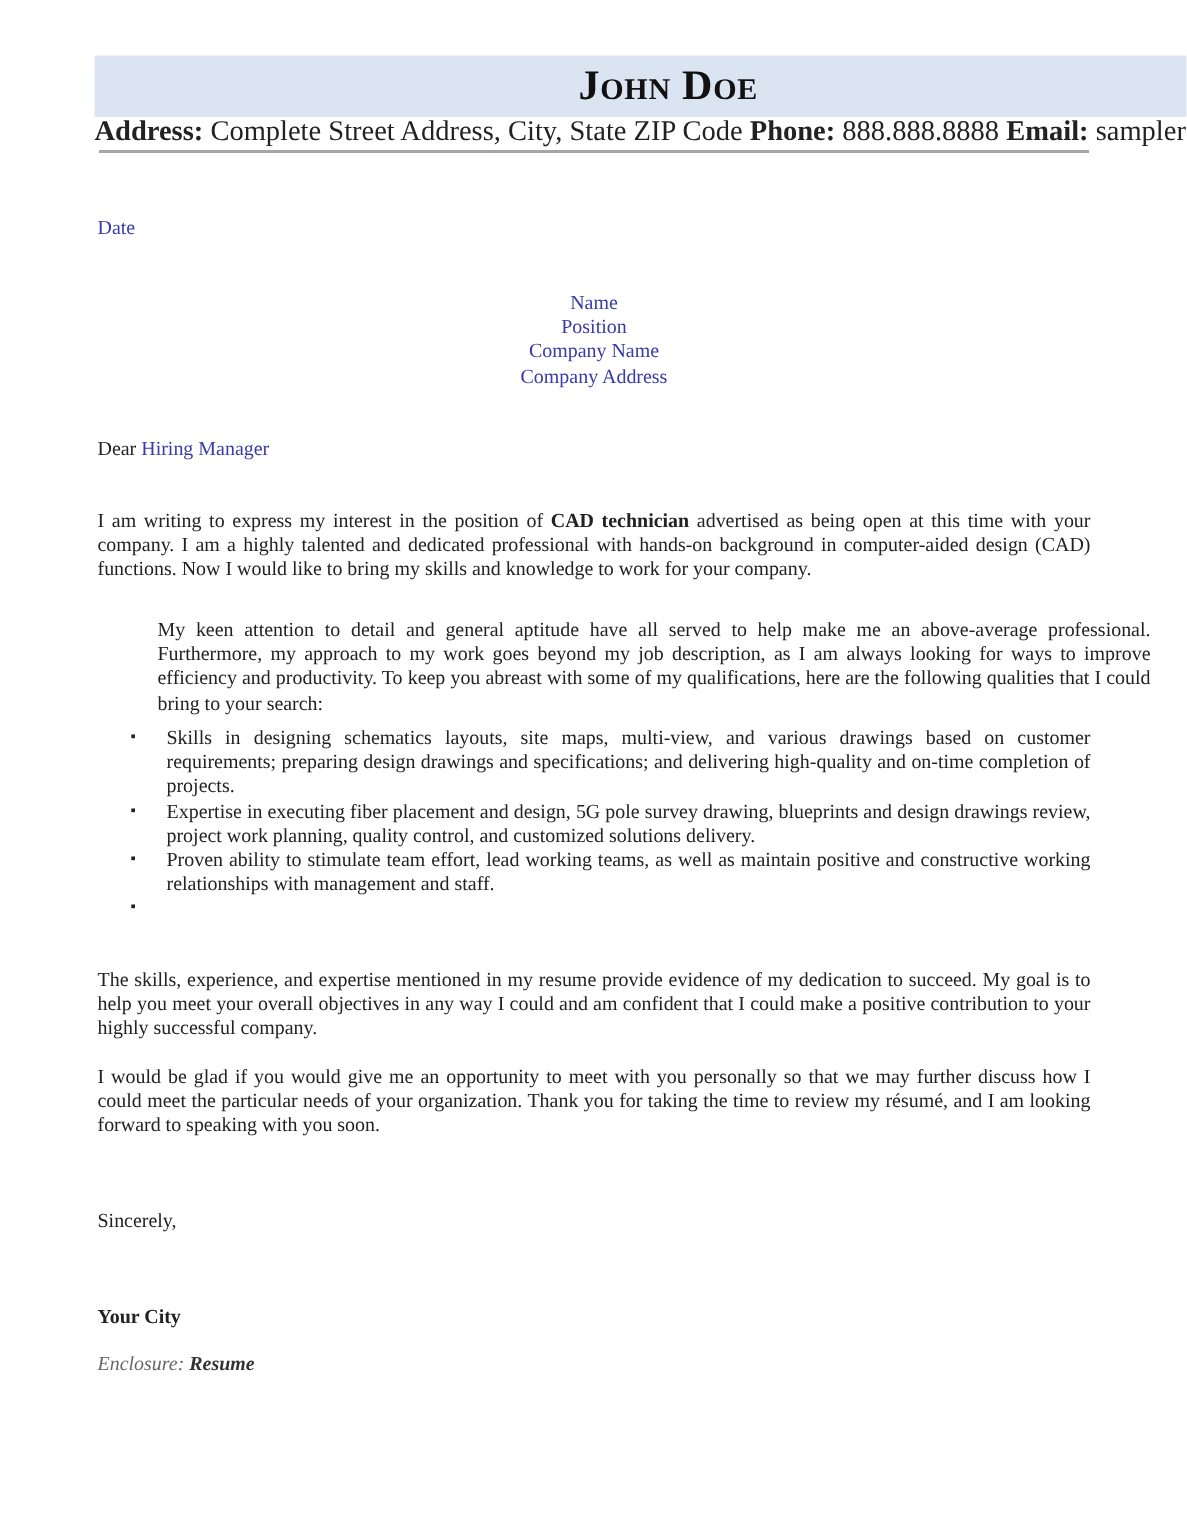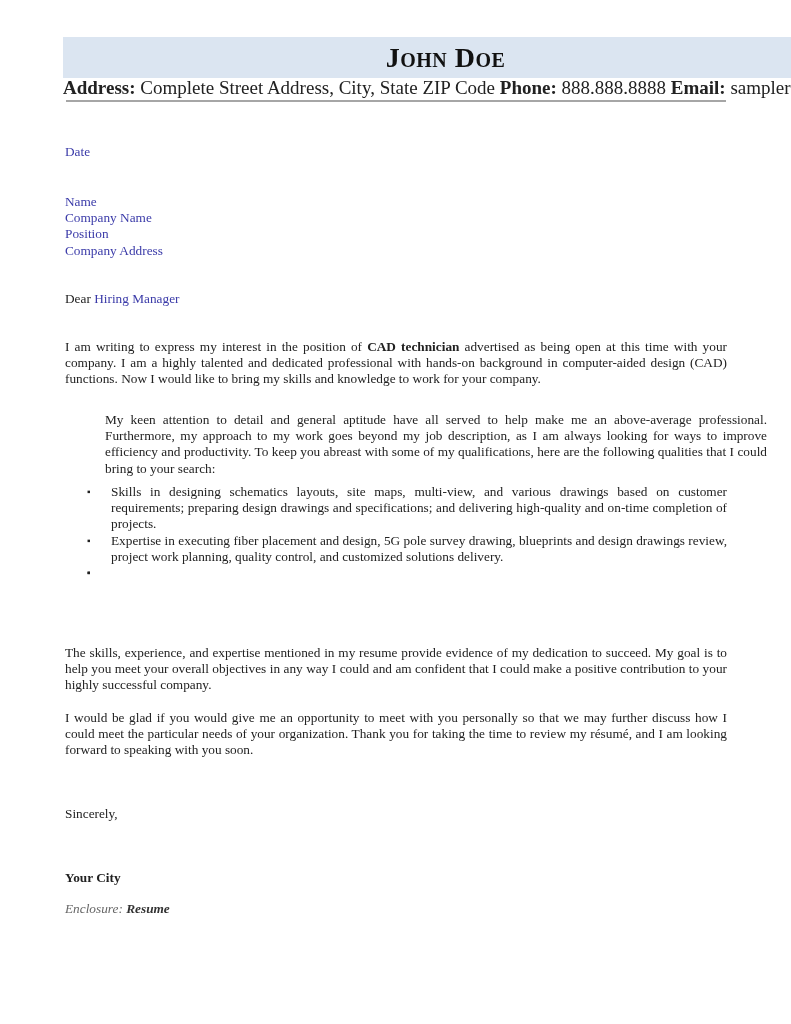--- a/index.html
+++ b/index.html
@@ -11,21 +11,21 @@
                  font-size: 28px; font-weight: bold; letter-spacing: 0.5px; color: #111;
                  font-variant: small-caps; line-height: 36px; }
   .contact-line { position: absolute; left: 63px; width: 665px; top: 80px; text-align: center;
                   font-size: 19px; color: #222; line-height: 16px; white-space: nowrap; }
   .contact-line b { font-weight: bold; }
   .rule { position: absolute; left: 66px; width: 660px; top: 100px; height: 2px; background: #a6a6a6; }
   .blue { color: #3a3aa8; }
   .block { position: absolute; left: 65px; width: 662px; font-size: 13.3px; line-height: 16.2px; }
   .justify { text-align: justify; }
   .date { top: 144px; }
-  .recipient { top: 194px; }
+  .recipient { top: 194px; text-align: center; }
   .salutation { top: 291px; }
   .p1 { top: 339px; }
   .p2 { top: 412px; margin-left: 40px; }
   .bullets { position: absolute; left: 65px; width: 662px; top: 484px; margin: 0; padding: 0;
              list-style: none; font-size: 13.3px; line-height: 16.2px; }
   .bullets li { position: relative; padding-left: 46px; text-align: justify; }
   .bullets li .bullet-mark { position: absolute; left: 22px; top: 0; font-size: 10px; }
   .p3 { top: 645px; }
   .p4 { top: 710px; }
   .closing { top: 806px; }
@@ -50,38 +50,38 @@
   <b>Email:</b>
   <span>sampleresume@gmail.com</span>
 </div>
 
 <div class="rule"></div>
 
 <div class="block date blue">Date</div>
 
 <div class="block recipient blue">
   <div>Name</div>
+  <div>Position</div>
   <div>Company Name</div>
-  <div>Position</div>
   <div>Company Address</div>
 </div>
 
 <div class="block salutation">
   <span>Dear</span>
   <span class="blue">Hiring Manager</span>
 </div>
 
 <div class="block p1 justify"><span>I am writing to express my interest in the position of </span><span class="bold">CAD technician</span><span> advertised as being open at this time with your company. I am a highly talented and dedicated professional with hands-on background in computer-aided design (CAD) functions. Now I would like to bring my skills and knowledge to work for your company.</span></div>
 
 <div class="block p2 justify">My keen attention to detail and general aptitude have all served to help make me an above-average professional. Furthermore, my approach to my work goes beyond my job description, as I am always looking for ways to improve efficiency and productivity. To keep you abreast with some of my qualifications, here are the following qualities that I could bring to your search:</div>
 
 <ul class="bullets">
   <li><span class="bullet-mark">▪</span><span>Skills in designing schematics layouts, site maps, multi-view, and various drawings based on customer requirements; preparing design drawings and specifications; and delivering high-quality and on-time completion of projects.</span></li>
   <li><span class="bullet-mark">▪</span><span>Expertise in executing fiber placement and design, 5G pole survey drawing, blueprints and design drawings review, project work planning, quality control, and customized solutions delivery.</span></li>
-  <li><span class="bullet-mark">▪</span></li>
+  <li><span class="bullet-mark">▪</span><span>Proven ability to stimulate team effort, lead working teams, as well as maintain positive and constructive working relationships with management and staff.</span></li>
   <li><span class="bullet-mark">▪</span></li>
 </ul>
 
 <div class="block p3 justify">The skills, experience, and expertise mentioned in my resume provide evidence of my dedication to succeed. My goal is to help you meet your overall objectives in any way I could and am confident that I could make a positive contribution to your highly successful company.</div>
 
 <div class="block p4 justify">I would be glad if you would give me an opportunity to meet with you personally so that we may further discuss how I could meet the particular needs of your organization. Thank you for taking the time to review my résumé, and I am looking forward to speaking with you soon.</div>
 
 <div class="block closing">Sincerely,</div>
 
 <div class="block signature">Your City</div>

